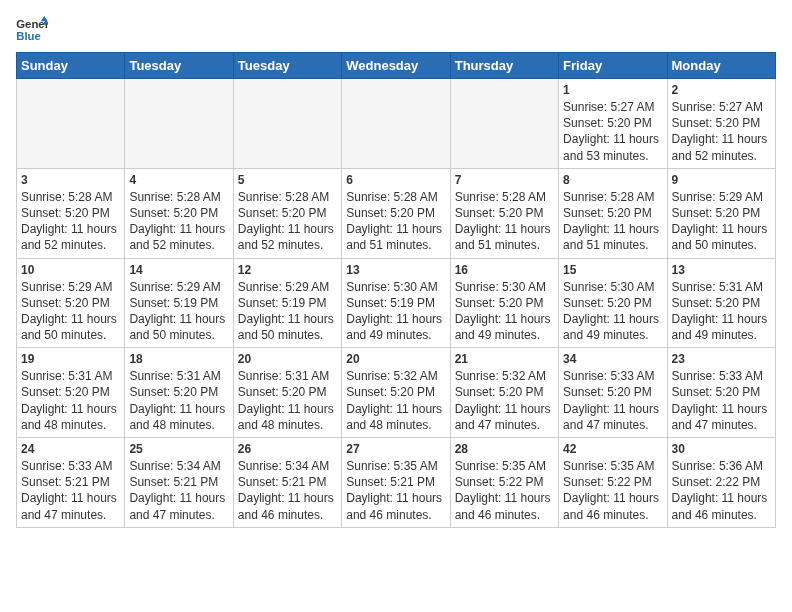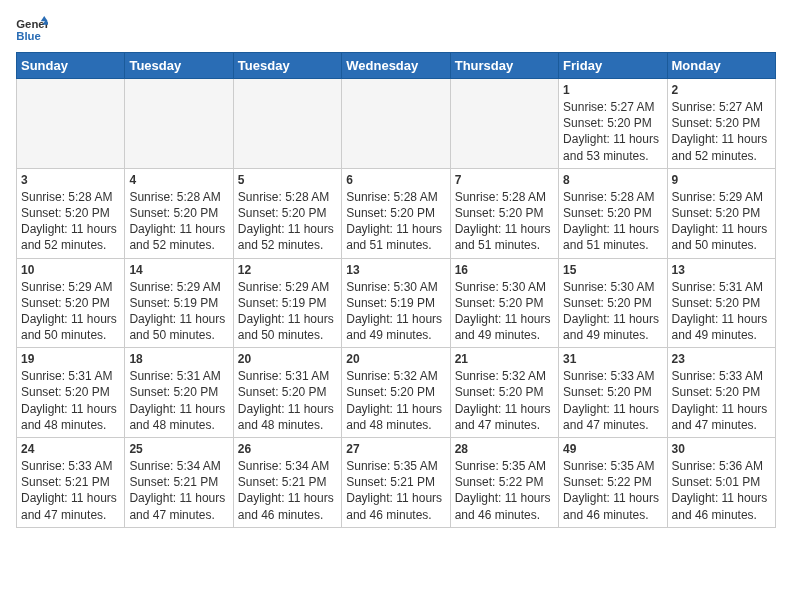--- a/index.html
+++ b/index.html
@@ -260,21 +260,21 @@
 and 48 minutes.</div>
         </td>
         <td>
           <span class="day-num">21</span>
           <div class="day-info" style="white-space: pre-line;">Sunrise: 5:32 AM
 Sunset: 5:20 PM
 Daylight: 11 hours
 and 47 minutes.</div>
         </td>
         <td>
-          <span class="day-num">31</span>
+          <span class="day-num">34</span>
           <div class="day-info" style="white-space: pre-line;">Sunrise: 5:33 AM
 Sunset: 5:20 PM
 Daylight: 11 hours
 and 47 minutes.</div>
         </td>
         <td>
           <span class="day-num">23</span>
           <div class="day-info" style="white-space: pre-line;">Sunrise: 5:33 AM
 Sunset: 5:20 PM
 Daylight: 11 hours
@@ -311,28 +311,28 @@
 and 46 minutes.</div>
         </td>
         <td>
           <span class="day-num">28</span>
           <div class="day-info" style="white-space: pre-line;">Sunrise: 5:35 AM
 Sunset: 5:22 PM
 Daylight: 11 hours
 and 46 minutes.</div>
         </td>
         <td>
-          <span class="day-num">49</span>
+          <span class="day-num">42</span>
           <div class="day-info" style="white-space: pre-line;">Sunrise: 5:35 AM
 Sunset: 5:22 PM
 Daylight: 11 hours
 and 46 minutes.</div>
         </td>
         <td>
           <span class="day-num">30</span>
           <div class="day-info" style="white-space: pre-line;">Sunrise: 5:36 AM
-Sunset: 5:01 PM
+Sunset: 2:22 PM
 Daylight: 11 hours
 and 46 minutes.</div>
         </td>
       </tr>
     </tbody>
 </table>
 
 </body></html>

